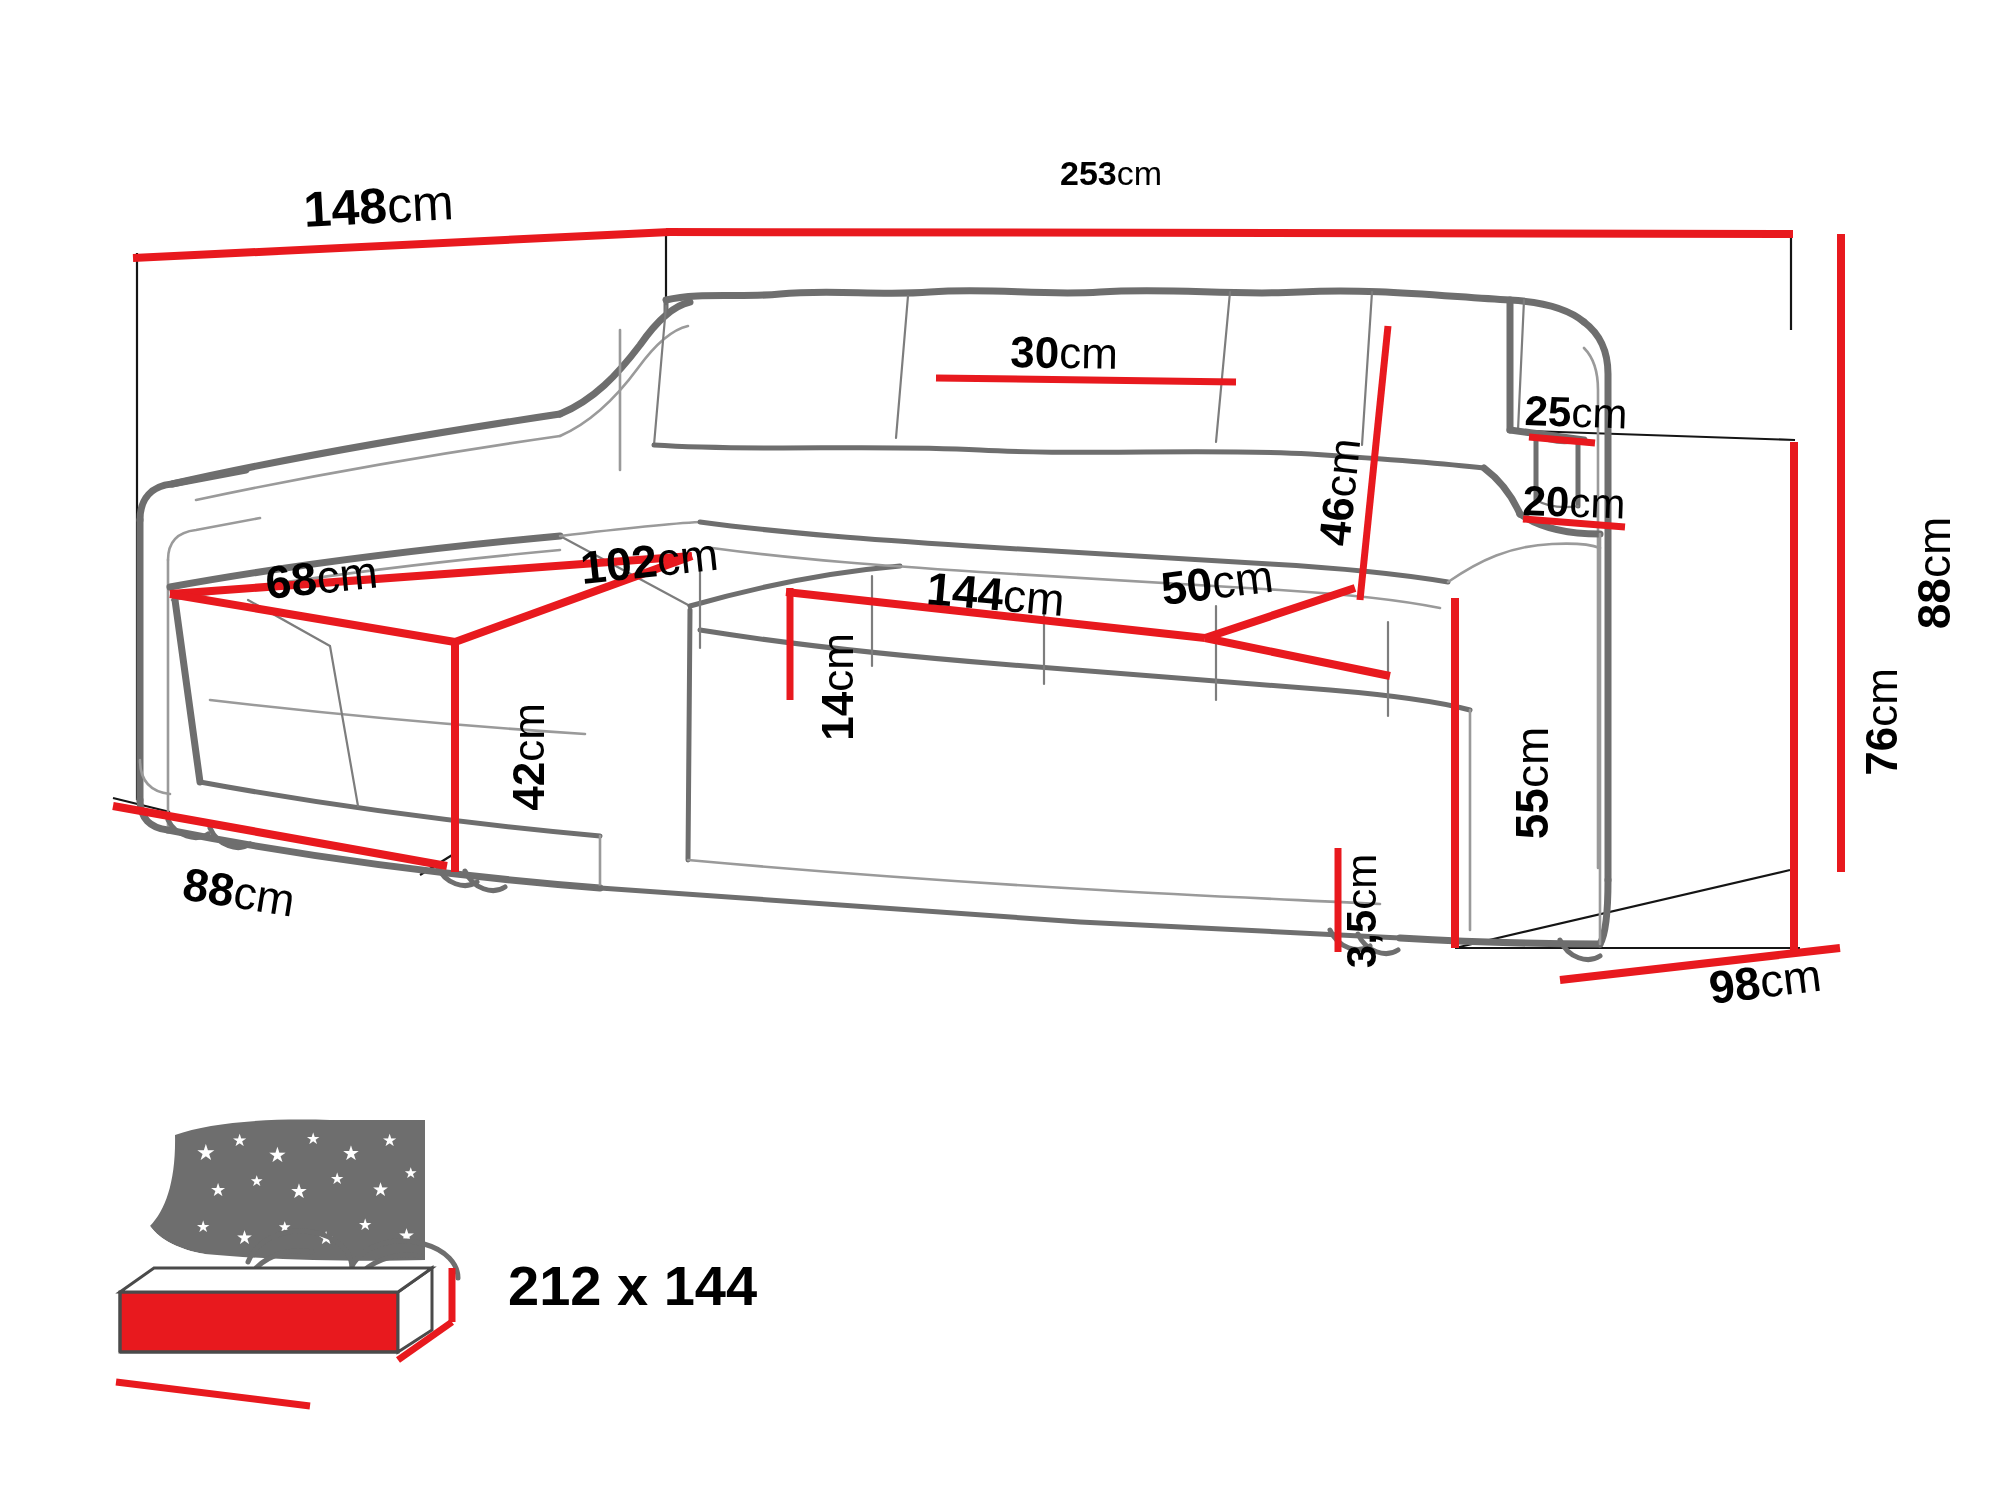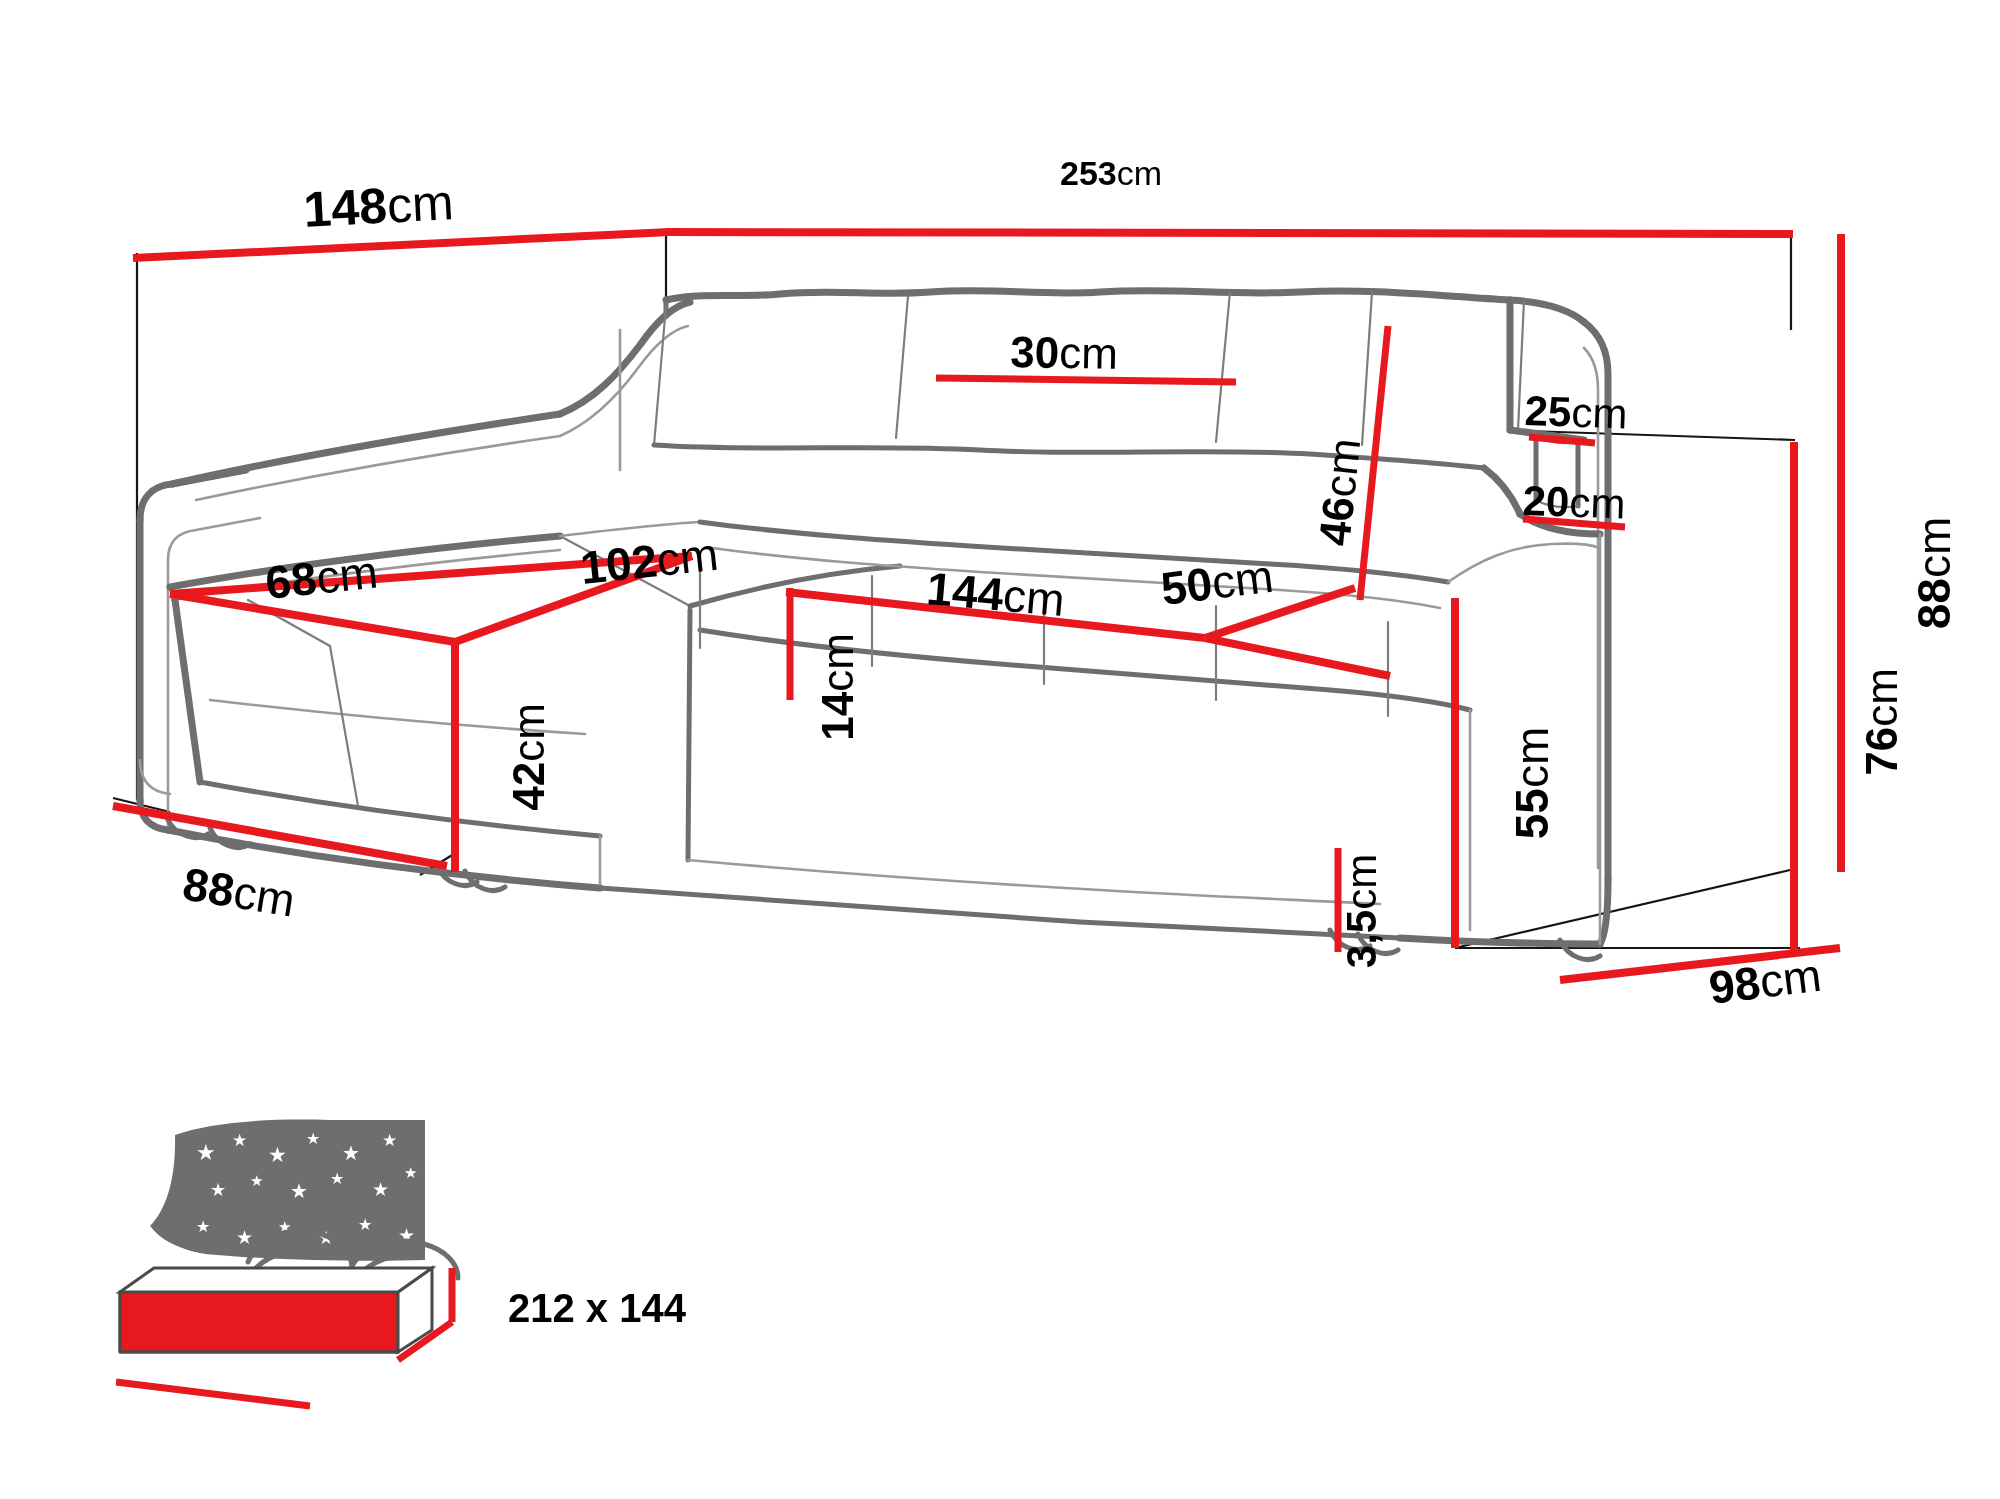--- a/index.html
+++ b/index.html
@@ -296,15 +296,15 @@
   </div>
 
   <div class="dim-label" style="left:1305px;top:890px;font-size:42px;transform:rotate(-90deg);transform-origin:center center;">
     <span class="num">3,5</span><span class="unit">cm</span>
   </div>
 
   <div class="dim-label" style="left:1712px;top:965px;font-size:46px;transform:rotate(-7deg);transform-origin:left bottom;">
     <span class="num">98</span><span class="unit">cm</span>
   </div>
 
-  <div class="mattress-label" style="left:508px;top:1286px;font-size:40px;">212 x 144</div>
+  <div class="mattress-label" style="left:508px;top:1253px;font-size:56px;">212 x 144</div>
 
 </div>
 
 </body></html>

